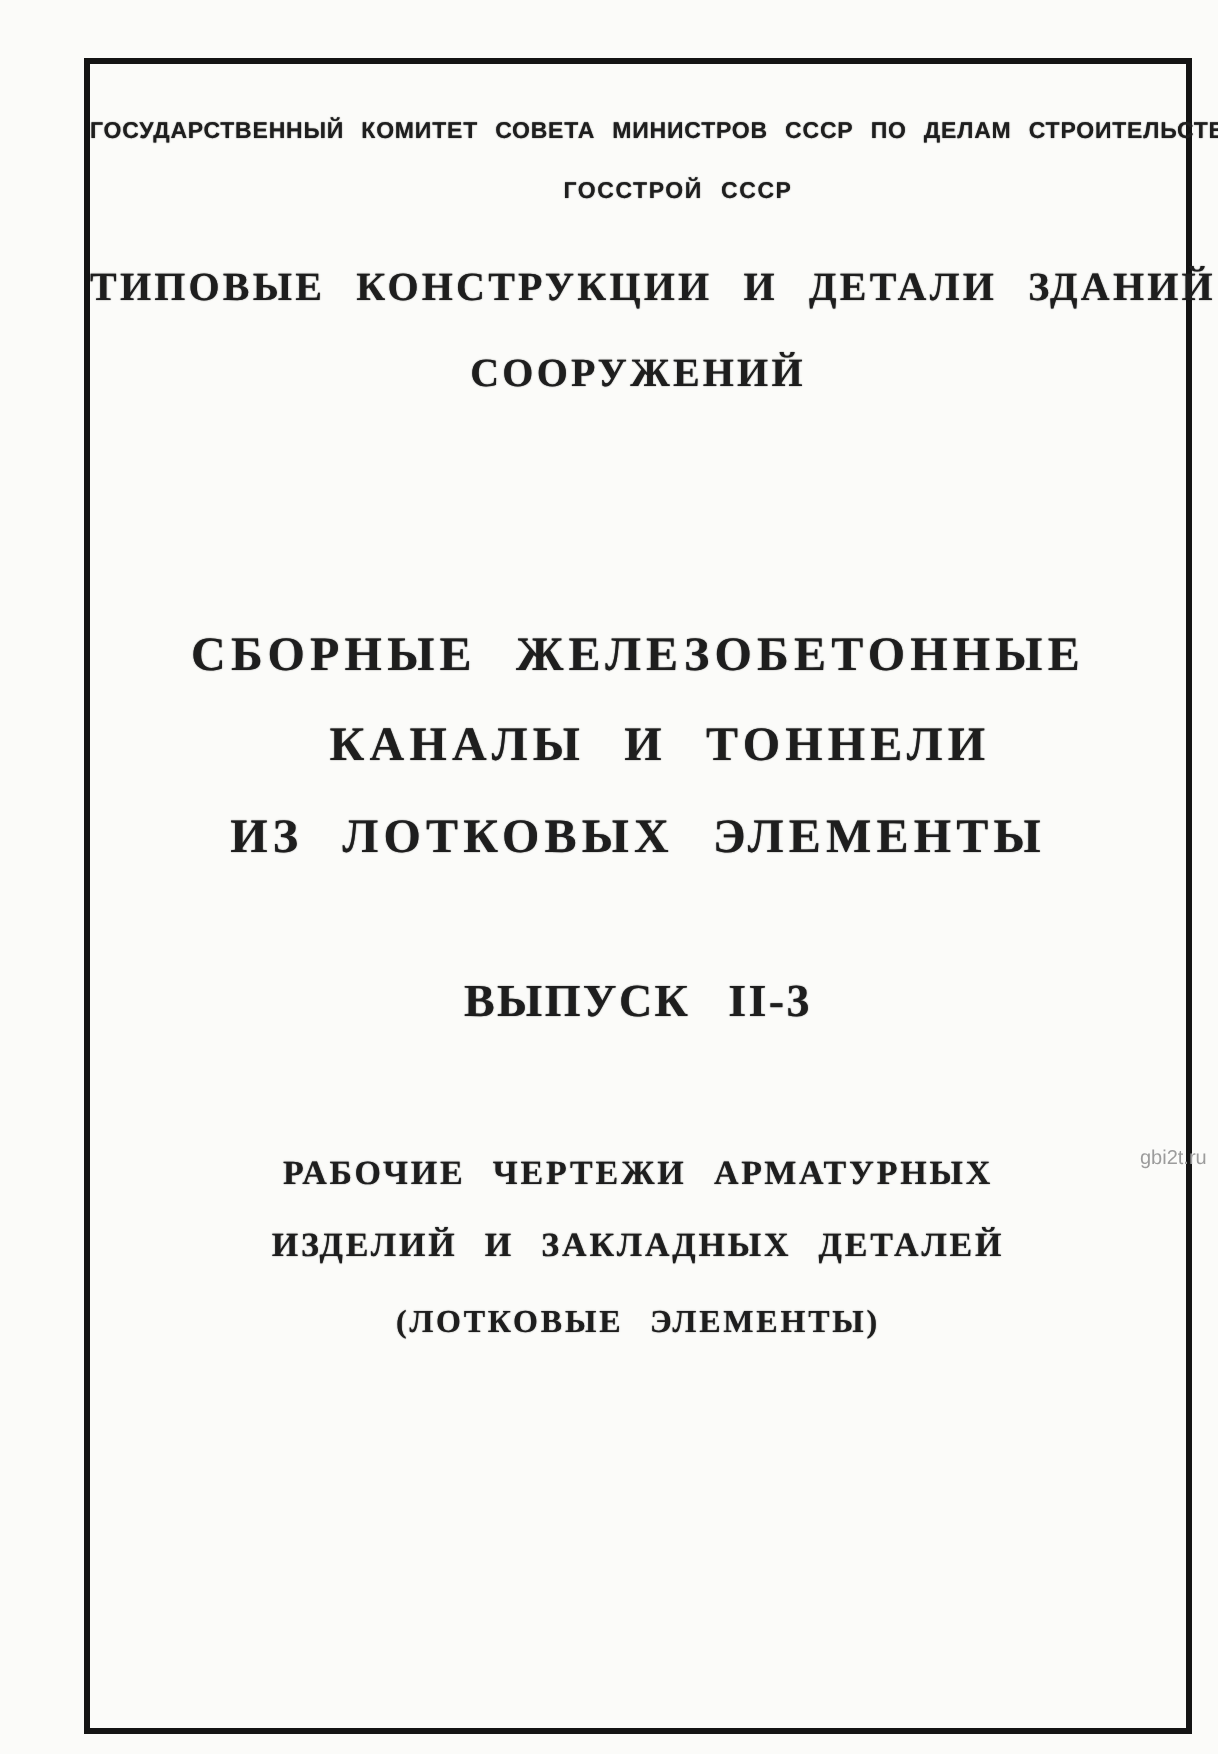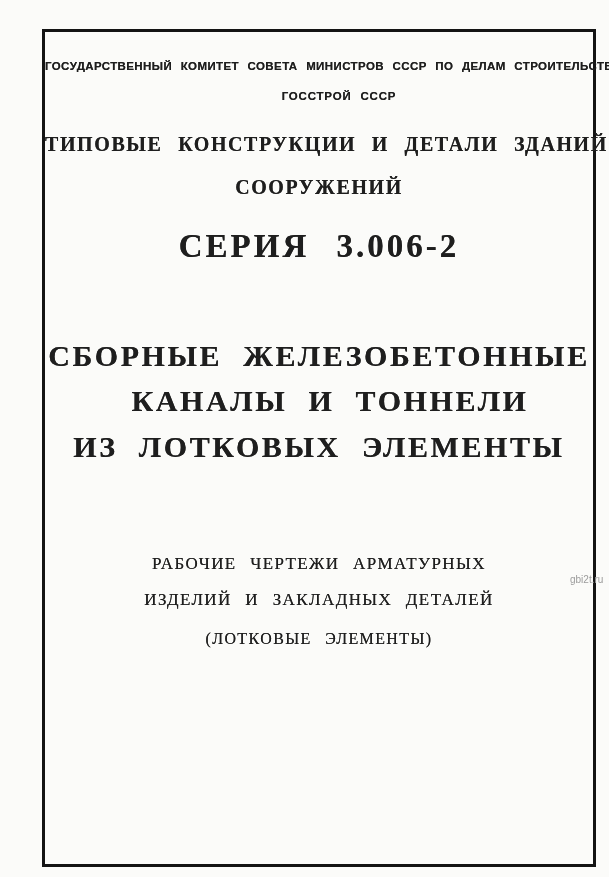--- a/index.html
+++ b/index.html
@@ -65,40 +65,40 @@
   .collection-line2 { top: 144px; }
   .series-line {
     top: 196px;
     font-weight: bold;
     font-size: 33px;
     letter-spacing: 3px;
     word-spacing: 16px;
   }
   .title-line {
     font-weight: bold;
-    font-size: 30px;
+    font-size: 24px;
     letter-spacing: 2.6px;
     word-spacing: 11px;
-    margin-top: 24px;
   }
   .title-line1 { top: 283px; }
   .title-line2 { top: 328px; padding-left: 22px; }
   .title-line3 { top: 374px; }
   .issue-line {
     top: 456px;
     font-weight: bold;
     font-size: 23px;
     letter-spacing: 1.2px;
     word-spacing: 12px;
   }
   .subtitle-line {
-    font-weight: normal;
+    font-weight: bold;
     font-size: 17px;
     letter-spacing: 1.4px;
     word-spacing: 8px;
+    margin-top: 23px;
   }
   .subtitle-line1 { top: 522px; }
   .subtitle-line2 { top: 558px; }
   .subtitle-line3 { top: 598px; font-size: 16px; }
   .watermark {
     position: absolute;
     left: 570px;
     top: 574px;
     font-family: Liberation Sans, sans-serif;
     font-size: 10px;
@@ -112,26 +112,26 @@
 <body>
 
 <div class="page">
   <div class="frame">
     <div class="line org-line1">ГОСУДАРСТВЕННЫЙ КОМИТЕТ СОВЕТА МИНИСТРОВ СССР ПО ДЕЛАМ СТРОИТЕЛЬСТВА</div>
     <div class="line org-line2">ГОССТРОЙ СССР</div>
 
     <div class="line collection-line collection-line1">ТИПОВЫЕ КОНСТРУКЦИИ И ДЕТАЛИ ЗДАНИЙ И</div>
     <div class="line collection-line collection-line2">СООРУЖЕНИЙ</div>
 
-    <div class="line series-line">СЕРИЯ 3.006-2</div>
 
     <div class="line title-line title-line1">СБОРНЫЕ ЖЕЛЕЗОБЕТОННЫЕ</div>
     <div class="line title-line title-line2">КАНАЛЫ И ТОННЕЛИ</div>
     <div class="line title-line title-line3">ИЗ ЛОТКОВЫХ ЭЛЕМЕНТЫ</div>
 
+    <div class="line issue-line">ВЫПУСК II-3</div>
 
     <div class="line subtitle-line subtitle-line1">РАБОЧИЕ ЧЕРТЕЖИ АРМАТУРНЫХ</div>
     <div class="line subtitle-line subtitle-line2">ИЗДЕЛИЙ И ЗАКЛАДНЫХ ДЕТАЛЕЙ</div>
     <div class="line subtitle-line subtitle-line3">(ЛОТКОВЫЕ ЭЛЕМЕНТЫ)</div>
   </div>
 
   <div class="watermark">gbi2t.ru</div>
 </div>
 
 </body></html>

